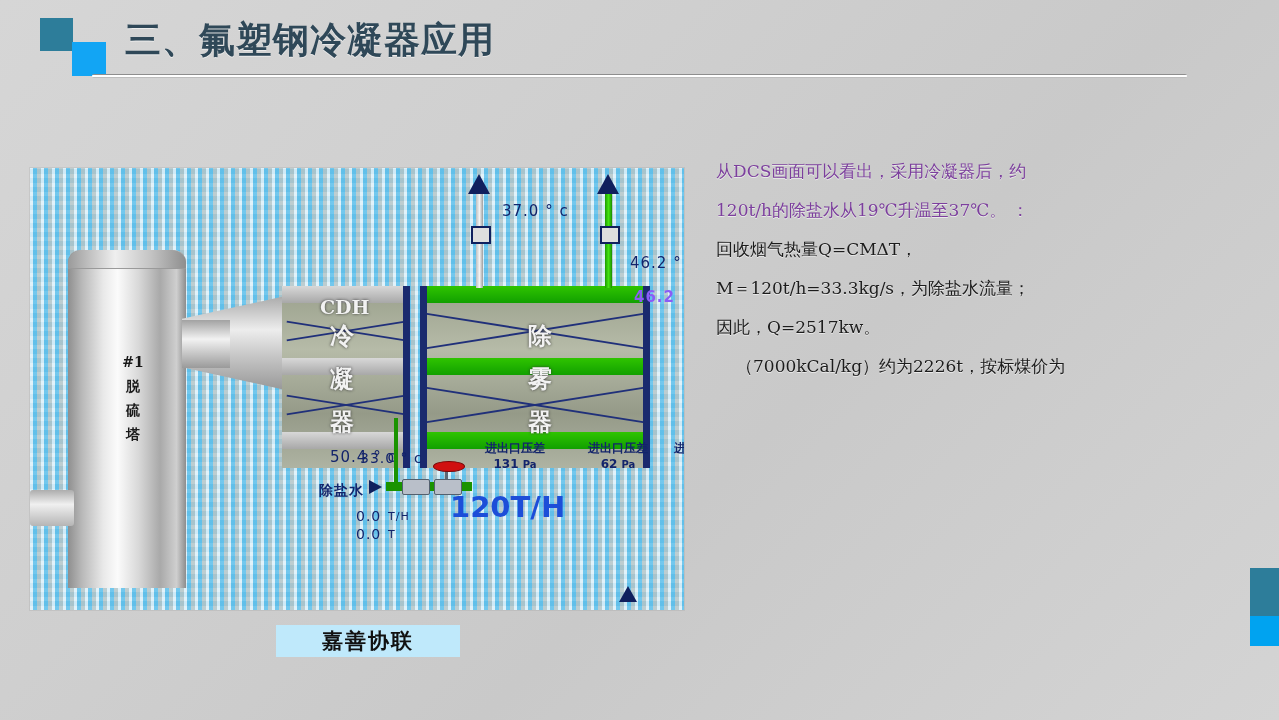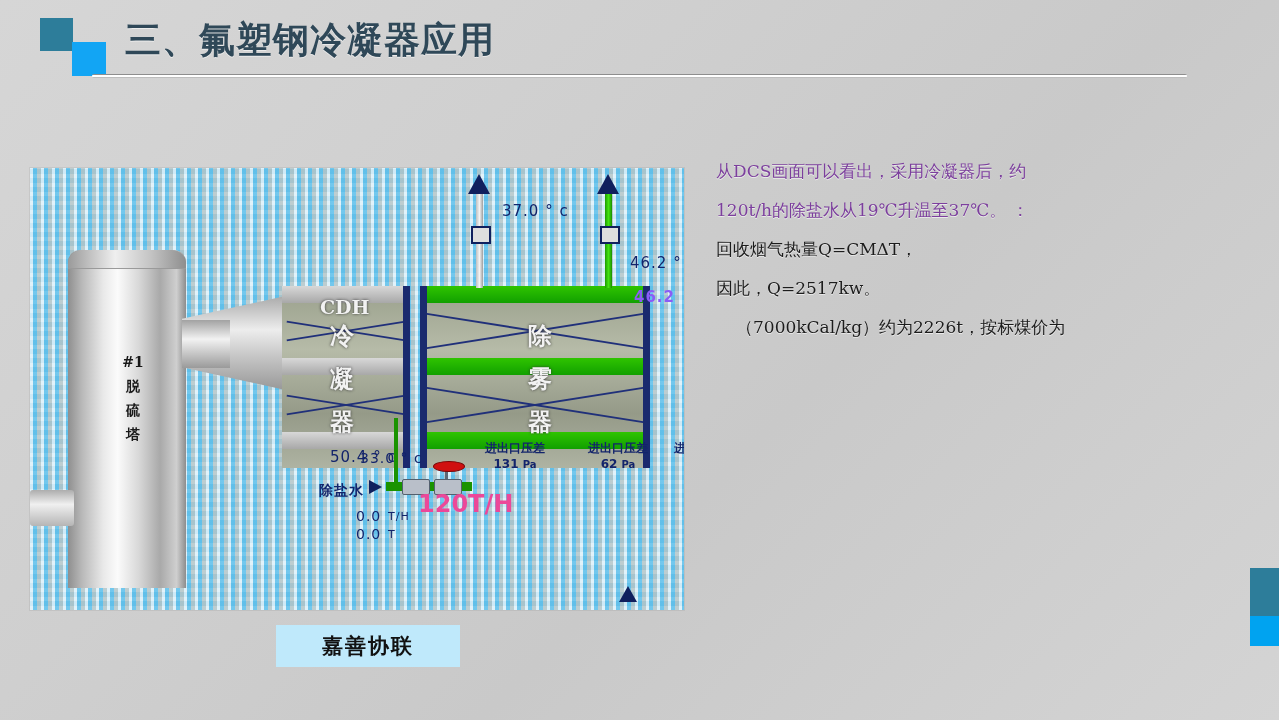--- a/index.html
+++ b/index.html
@@ -93,30 +93,30 @@
   .tlab.w{color:#8b5cf6;}
   .bl{position:absolute;font-family:"DejaVu Sans","Liberation Sans",sans-serif;
      font-size:12px;color:#13246b;font-weight:bold;text-align:center;white-space:nowrap;line-height:16px;}
 
   
   .wline{position:absolute;background:#1a9300;}
   .valve-body{position:absolute;width:26px;height:14px;background:#b9bfc9;border:1px solid #53606e;border-radius:2px;}
   .valve-top{position:absolute;width:30px;height:9px;background:#d01010;border-radius:50%;border:1px solid #7a0606;}
   .valve-stem{position:absolute;width:3px;height:11px;background:#5b6876;}
   .big120{position:absolute;font-family:"DejaVu Sans","Liberation Sans",sans-serif;
-     font-size:24px;font-weight:bold;color:#ec4899;white-space:nowrap;}
+     font-size:29px;font-weight:bold;color:#1d4ed8;white-space:nowrap;padding-left:32px;}
   .lilab{position:absolute;font-family:"DejaVu Sans","Liberation Sans",sans-serif;
      font-size:12px;color:#13246b;white-space:nowrap;letter-spacing:1px;}
   .arrowright{position:absolute;width:0;height:0;border-top:7px solid transparent;
      border-bottom:7px solid transparent;border-left:13px solid #10205e;}
   .arrow-btm{position:absolute;width:0;height:0;border-left:9px solid transparent;
      border-right:9px solid transparent;border-bottom:16px solid #10205e;}
 
   
-  .caption{position:absolute;left:276px;top:625px;width:184px;height:42px;
+  .caption{position:absolute;left:276px;top:625px;width:184px;height:32px;
      background:#bfe9fb;display:flex;align-items:center;justify-content:center;}
   .caption span{font-family:"DejaVu Sans","Liberation Sans",sans-serif;
      font-size:21px;color:#111;font-weight:bold;letter-spacing:2px;}
 
   
   .acc-a{position:absolute;right:0;top:568px;width:29px;height:48px;background:#2d7d9a;}
   .acc-b{position:absolute;right:0;top:616px;width:29px;height:30px;background:#00a3f0;}
 </style>
 </head>
 <body>
@@ -224,20 +224,21 @@
   </div>
 
   <div class="caption">
     <span>嘉善协联</span>
   </div>
 
   <div class="textcol">
     <div class="ln pur">从DCS画面可以看出，采用冷凝器后，约</div>
     <div class="ln pur">120t/h的除盐水从19℃升温至37℃。 ：</div>
     <div class="ln">回收烟气热量Q=CMΔT，</div>
+    <div class="ln">M＝120t/h=33.3kg/s，为除盐水流量；</div>
     <div class="ln">因此，Q=2517kw。</div>
     <div class="ln ind">（7000kCal/kg）约为2226t，按标煤价为</div>
   </div>
 
   <div class="acc-a"></div>
   <div class="acc-b"></div>
 
 </div>
 
 </body></html>

